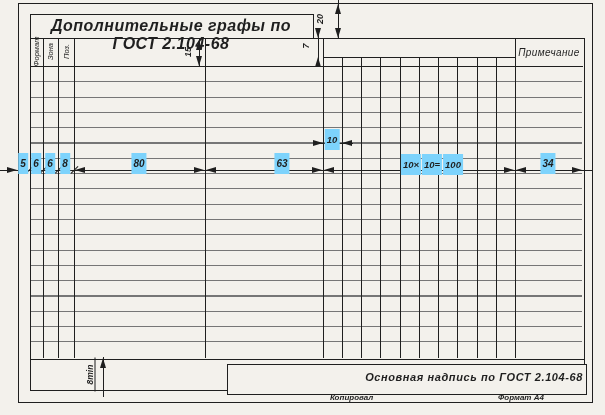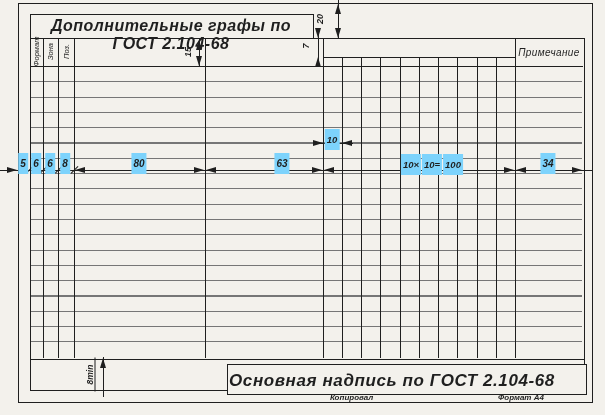--- a/index.html
+++ b/index.html
@@ -107,18 +107,18 @@
   <div class="ar ar-d" style="left:195.5px;top:55.5px;"></div>
   <div class="vtext" style="left:176px;top:47px;width:24px;font-size:9px;font-weight:bold;">15</div>
 
   <div class="abs" style="left:30px;top:358px;width:553px;height:32px;border:1.5px solid #1f1f1f;border-top:none;"></div>
 
   <div class="ln" style="left:102.5px;top:357px;width:1.1px;height:40px;z-index:4;"></div>
   <div class="ar ar-u" style="left:99.5px;top:358px;z-index:4;"></div>
   <div class="vtext" style="left:73px;top:369px;width:34px;font-size:8.5px;font-weight:bold;border-bottom:1px solid #1f1f1f;z-index:4;">8min</div>
 
   <div class="abs" style="left:227px;top:364px;width:358px;height:29px;border:1.6px solid #1f1f1f;background:#f3f1ec;z-index:3;"></div>
-  <div class="abs it" style="left:229px;top:371px;width:354px;text-align:left;font-size:17px;font-weight:bold;letter-spacing:.6px;z-index:3;">Основная надпись по ГОСТ 2.104-68</div>
+  <div class="abs it" style="left:229px;top:371px;width:354px;text-align:right;font-size:11px;font-weight:bold;letter-spacing:.6px;z-index:3;">Основная надпись по ГОСТ 2.104-68</div>
 
   <div class="abs it" style="left:330px;top:393px;width:80px;font-size:8px;font-weight:bold;z-index:3;">Копировал</div>
   <div class="abs it" style="left:481px;top:392.5px;width:80px;text-align:center;font-size:8px;font-weight:bold;z-index:3;">Формат А4</div>
 
 </div>
 
 </body></html>

